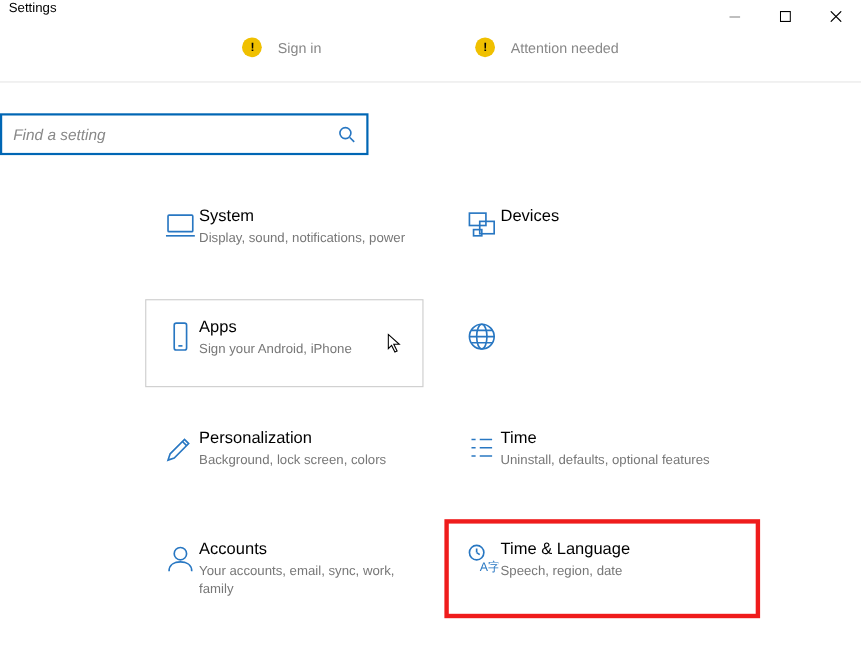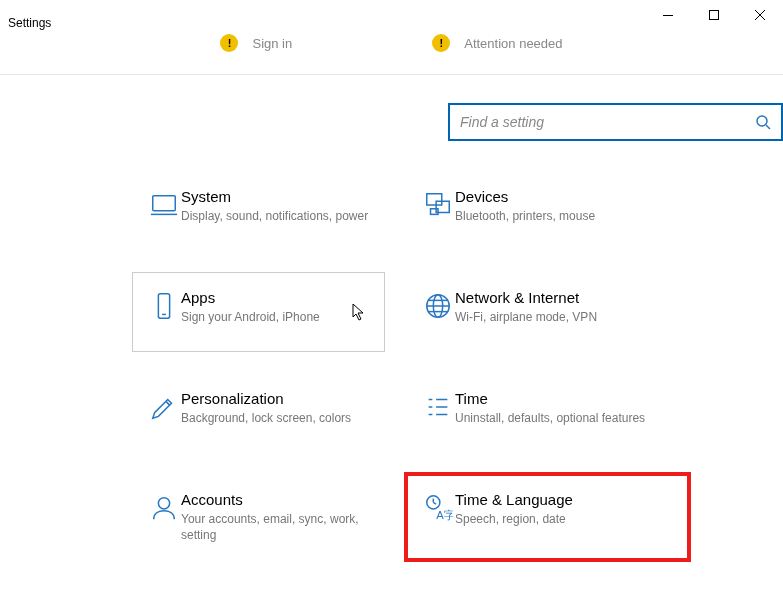--- a/index.html
+++ b/index.html
@@ -8,21 +8,21 @@
       background: #fff;
       width: 783px;
       height: 608px;
       overflow: hidden;
       font-size: 13px;
       color: #333;
     }
     .titlebar {
       height: 30px;
       display: flex;
-      align-items: flex-end;
+      align-items: flex-start;
       padding-left: 8px;
       border-bottom: 0;
     }
     .titlebar-title { font-size: 12px; color: #000; }
     .winbtns { margin-left: auto; display: flex; }
     .winbtn {
       width: 46px; height: 30px;
       display: flex; align-items: center; justify-content: center;
       font-size: 10px; color: #000;
     }
@@ -34,21 +34,21 @@
       border-bottom: 1px solid #e6e6e6;
     }
     .alert { display: flex; align-items: center; gap: 14px; color: #888; font-size: 13px; }
     .alert-dot {
       width: 18px; height: 18px; border-radius: 50%;
       background: #f0c000; color: #000;
       display: flex; align-items: center; justify-content: center;
       font-size: 11px; font-weight: bold;
     }
     .search-wrap {
-      display: flex; justify-content: flex-end; padding: 28px 0 30px 0;
+      display: flex; justify-content: flex-start; padding: 28px 0 30px 0;
     }
     .search {
       width: 335px; height: 38px;
       border: 2px solid #0066b4;
       display: flex; align-items: center;
       padding: 0 10px;
     }
     .search input {
       flex: 1; border: 0; outline: 0;
       font-size: 14px; color: #666;
@@ -151,21 +151,20 @@
   <div class="tile">
     <div class="tile-icon">
       <svg viewBox="0 0 32 32" class="psvg">
           <rect x="4" y="4" width="16" height="12"></rect>
           <rect x="14" y="12" width="14" height="12"></rect>
           <rect x="8" y="20" width="8" height="6"></rect>
         </svg>
     </div>
     <div class="tile-text">
       <div class="tile-title">Devices</div>
-      <div class="tile-desc">Bluetooth, printers, mouse</div>
     </div>
   </div>
 
   <div class="tile hover">
     <div class="tile-icon">
       <svg viewBox="0 0 32 32" class="psvg">
           <rect x="10" y="3" width="12" height="26" rx="2"></rect>
           <line x1="14" y1="25" x2="18" y2="25"></line>
         </svg>
     </div>
@@ -182,24 +181,20 @@
 
   <div class="tile">
     <div class="tile-icon">
       <svg viewBox="0 0 32 32" class="psvg">
           <circle cx="16" cy="16" r="12"></circle>
           <ellipse cx="16" cy="16" rx="5" ry="12"></ellipse>
           <line x1="4" y1="16" x2="28" y2="16"></line>
           <line x1="6" y1="10" x2="26" y2="10"></line>
           <line x1="6" y1="22" x2="26" y2="22"></line>
         </svg>
-    </div>
-    <div class="tile-text">
-      <div class="tile-title">Network &amp; Internet</div>
-      <div class="tile-desc">Wi-Fi, airplane mode, VPN</div>
     </div>
   </div>
 
   <div class="tile">
     <div class="tile-icon">
       <svg viewBox="0 0 32 32" class="psvg">
           <path d="M6 22 L20 8 L24 12 L10 26 L4 28 Z"></path>
           <line x1="18" y1="10" x2="22" y2="14"></line>
         </svg>
     </div>
@@ -228,21 +223,21 @@
 
   <div class="tile">
     <div class="tile-icon">
       <svg viewBox="0 0 32 32" class="psvg">
           <circle cx="16" cy="11" r="6"></circle>
           <path d="M5 28 C5 21 11 19 16 19 C21 19 27 21 27 28"></path>
         </svg>
     </div>
     <div class="tile-text">
       <div class="tile-title">Accounts</div>
-      <div class="tile-desc">Your accounts, email, sync, work, setting</div>
+      <div class="tile-desc">Your accounts, email, sync, work, family</div>
     </div>
   </div>
 
   <div class="tile highlight">
     <div class="tile-icon">
       <svg viewBox="0 0 32 32" class="psvg">
           <circle cx="11" cy="10" r="7"></circle>
           <line x1="11" y1="6" x2="11" y2="10"></line>
           <line x1="11" y1="10" x2="14" y2="12"></line>
           <text x="14" y="28" font-size="12" fill="#2877c2" stroke="none">A字</text>

